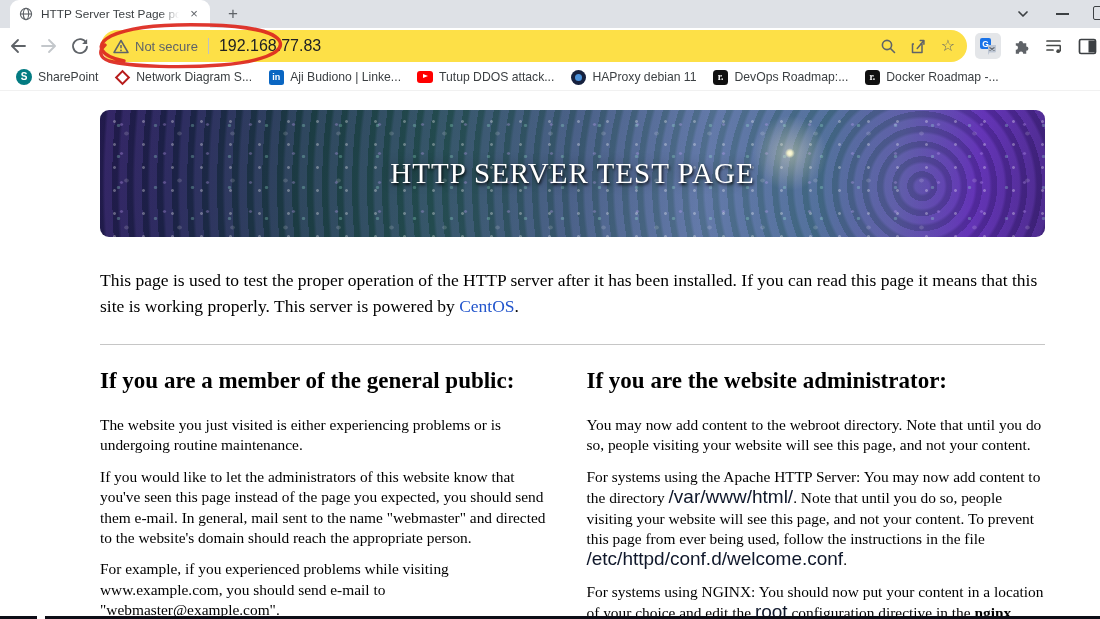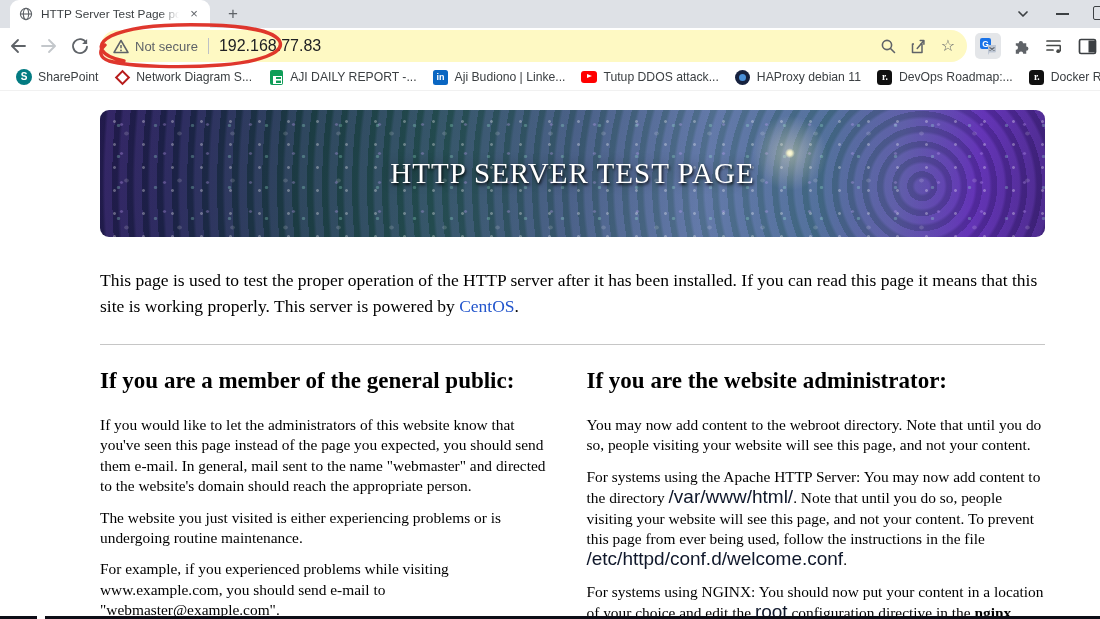--- a/index.html
+++ b/index.html
@@ -19,21 +19,21 @@
     color:#5f6368; text-align:center; line-height:21px; border-radius:50%; }
   .tab-chevron { position:absolute; left:1014px; top:6px; width:18px; height:16px; }
   .win-min { position:absolute; left:1056px; top:13px; width:13px; height:2px; background:#3c4043; }
   .win-max { position:absolute; left:1093px; top:6px; width:14px; height:14px; border:1.6px solid #3c4043; border-radius:2px; }
 
   
   .toolbar { position:absolute; top:28px; left:0; width:1100px; height:36px; background:#fff;
     display:flex; align-items:center; }
   .nav-ic { width:26px; height:26px; display:flex; align-items:center; justify-content:center;
     margin-left:5px; border-radius:50%; flex:0 0 auto; }
-  .omnibox { height:32px; margin-left:8px; flex:1; background:#fef9c3; border-radius:16px;
+  .omnibox { height:32px; margin-left:8px; flex:1; background:#fde047; border-radius:16px;
     display:flex; align-items:center; padding:0 6px 0 12px; max-width:888px; }
   .sec-label { font-size:13px; color:#5f6368; margin-left:6px; }
   .omni-sep { width:1px; height:16px; background:#bdc1c6; margin:0 10px; }
   .omni-url { font-size:16px; color:#202124; flex:1; }
   .omni-ic { width:26px; height:26px; display:flex; align-items:center; justify-content:center;
     border-radius:50%; flex:0 0 auto; margin-left:4px; }
   .star-glyph { font-size:16px; color:#5f6368; line-height:1; }
   .ext-zone { display:flex; align-items:center; margin-left:8px; flex:0 0 auto; }
   .translate-btn { width:26px; height:26px; background:#e4e6e9; border-radius:5px;
     display:flex; align-items:center; justify-content:center; }
@@ -224,26 +224,20 @@
       <span class="bm-label">SharePoint</span>
     </div>
     <div class="bm">
       <span class="fav">
           <span class="fav-nd"></span>
         </span>
       <span class="bm-label">Network Diagram S...</span>
     </div>
     <div class="bm">
       <span class="fav">
-          <span class="fav-sheets"></span>
-        </span>
-      <span class="bm-label">AJI DAILY REPORT -...</span>
-    </div>
-    <div class="bm">
-      <span class="fav">
           <span class="fav-li">in</span>
         </span>
       <span class="bm-label">Aji Budiono | Linke...</span>
     </div>
     <div class="bm">
       <span class="fav">
           <span class="fav-yt"></span>
         </span>
       <span class="bm-label">Tutup DDOS attack...</span>
     </div>
@@ -273,22 +267,22 @@
       <h1>HTTP SERVER TEST PAGE</h1>
     </div>
 
     <p class="intro"><span>This page is used to test the proper operation of the HTTP server after it has been installed. If you can read this page it means that this site is working properly. This server is powered by </span><a>CentOS</a><span>.</span></p>
 
     <hr class="rule">
 
     <div class="cols">
       <div class="col">
         <h2>If you are a member of the general public:</h2>
+        <p>The website you just visited is either experiencing problems or is undergoing routine maintenance.</p>
         <p>If you would like to let the administrators of this website know that you've seen this page instead of the page you expected, you should send them e-mail. In general, mail sent to the name "webmaster" and directed to the website's domain should reach the appropriate person.</p>
-        <p>The website you just visited is either experiencing problems or is undergoing routine maintenance.</p>
         <p>For example, if you experienced problems while visiting www.example.com, you should send e-mail to "webmaster@example.com".</p>
       </div>
       <div class="col">
         <h2>If you are the website administrator:</h2>
         <p>You may now add content to the webroot directory. Note that until you do so, people visiting your website will see this page, and not your content.</p>
         <p><span>For systems using the Apache HTTP Server: You may now add content to the directory </span><code>/var/www/html/</code><span>. Note that until you do so, people visiting your website will see this page, and not your content. To prevent this page from ever being used, follow the instructions in the file </span><code>/etc/httpd/conf.d/welcome.conf</code><span>.</span></p>
         <p><span>For systems using NGINX: You should now put your content in a location of your choice and edit the </span><code>root</code><span> configuration directive in the </span><b>nginx</b></p>
       </div>
     </div>
   </div>

